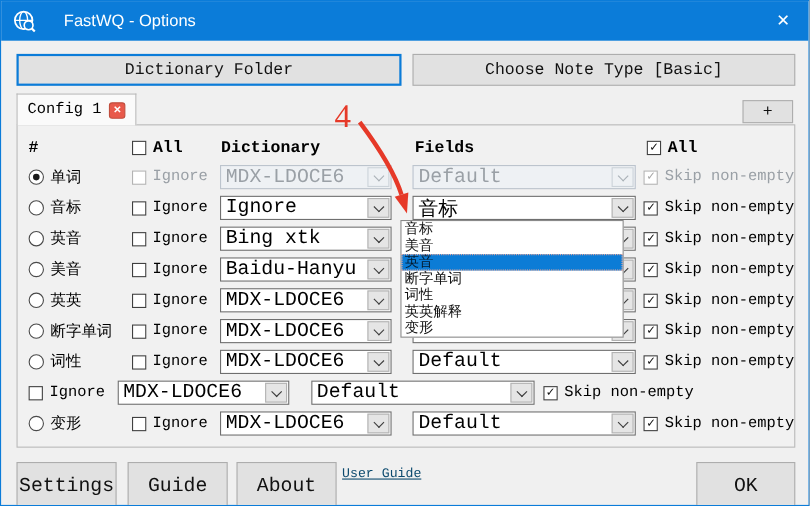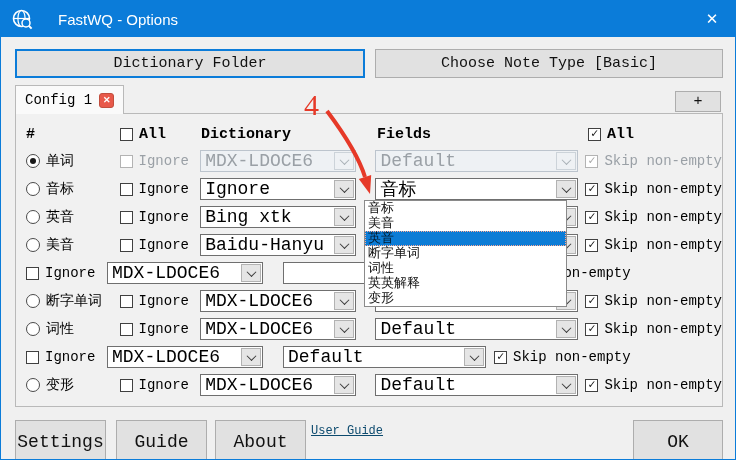--- a/index.html
+++ b/index.html
@@ -257,20 +257,24 @@
               </span>
       </div>
     </div>
     <div class="c5">
       <span class="cb checked"></span>
       <span class="lbl">Skip non-empty</span>
     </div>
   </div>
 
   <div class="row">
+    <div class="c1">
+      <span class="radio"></span>
+      <span class="lbl">英英</span>
+    </div>
     <div class="c2">
       <span class="cb"></span>
       <span class="lbl">Ignore</span>
     </div>
     <div class="c3">
       <div class="combo w-dict">
         <span>MDX-LDOCE6</span>
         <span class="arrowbox">
                 <span class="chev"></span>
               </span>

